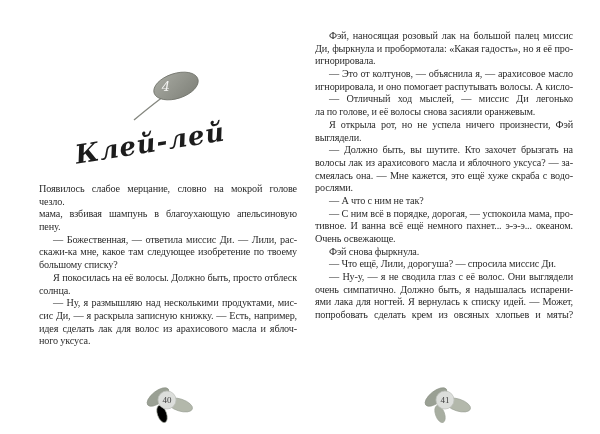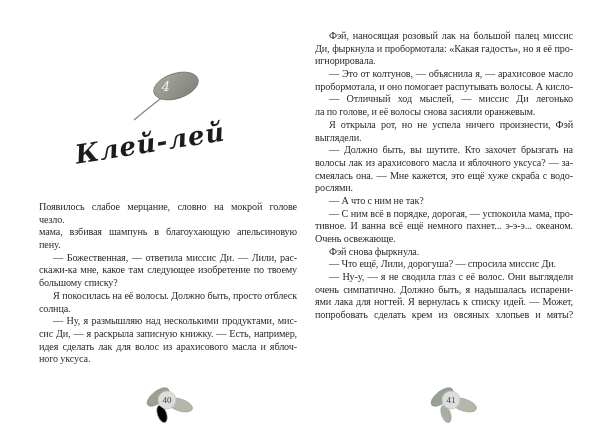--- a/index.html
+++ b/index.html
@@ -17,33 +17,33 @@
 
   
   .chapter-title{
     position:absolute;left:0;top:128px;width:300px;margin:0;text-align:center;
     font-family:"DejaVu Serif", serif;font-style:italic;font-weight:bold;
     font-size:26px;color:#1c1c1c;transform:rotate(-9deg);letter-spacing:1px;
   }
 
   
   .body-text{position:absolute;width:258px;font-size:10.2px;letter-spacing:-0.15px;}
-  .page.left  .body-text{left:39px;top:183px;margin-top:18px;}
+  .page.left  .body-text{left:39px;top:183px;}
   .page.right .body-text{left:15px;top:30px;}
   .line{
     height:12.7px;line-height:12.7px;overflow:hidden;
     text-align:justify;text-align-last:justify;
   }
   .line.last{text-align-last:left;}
   .line.indent{text-indent:14px;}
 
   
   .footer-ornament{position:absolute;top:383px;width:64px;height:42px;}
   .page.left  .footer-ornament{left:136px;}
-  .page.right .footer-ornament{left:120px;}
+  .page.right .footer-ornament{left:114px;}
   .footer-num{
     font-family:"Liberation Serif", serif;font-size:9px;fill:#3c3c3c;
   }
   .chapter-num{
     font-family:"DejaVu Serif", serif;font-style:italic;font-size:13px;fill:#f4f4f2;
   }
 </style>
 </head>
 <body>
 
@@ -102,21 +102,21 @@
     </div>
   </section>
 
   <section class="page right">
 
     <div class="body-text">
         <div class="line indent">Фэй, наносящая розовый лак на большой палец миссис</div>
         <div class="line">Ди, фыркнула и пробормотала: «Какая гадость», но я её про-</div>
         <div class="line last">игнорировала.</div>
         <div class="line indent">— Это от колтунов, — объяснила я, — арахисовое масло</div>
-        <div class="line">пробормотала, и оно помогает распутывать волосы. А кисло-</div>
+        <div class="line">игнорировала, и оно помогает распутывать волосы. А кисло-</div>
         <div class="line indent">— Отличный ход мыслей, — миссис Ди легонько постуча-</div>
         <div class="line last">ла по голове, и её волосы снова засияли оранжевым.</div>
         <div class="line indent">Я открыла рот, но не успела ничего произнести, Фэй меня</div>
         <div class="line last">выглядели.</div>
         <div class="line indent">— Должно быть, вы шутите. Кто захочет брызгать на свои</div>
         <div class="line">волосы лак из арахисового масла и яблочного уксуса? — за-</div>
         <div class="line">смеялась она. — Мне кажется, это ещё хуже скраба с водо-</div>
         <div class="line last">рослями.</div>
         <div class="line indent last">— А что с ним не так?</div>
         <div class="line indent">— С ним всё в порядке, дорогая, — успокоила мама, про-</div>

